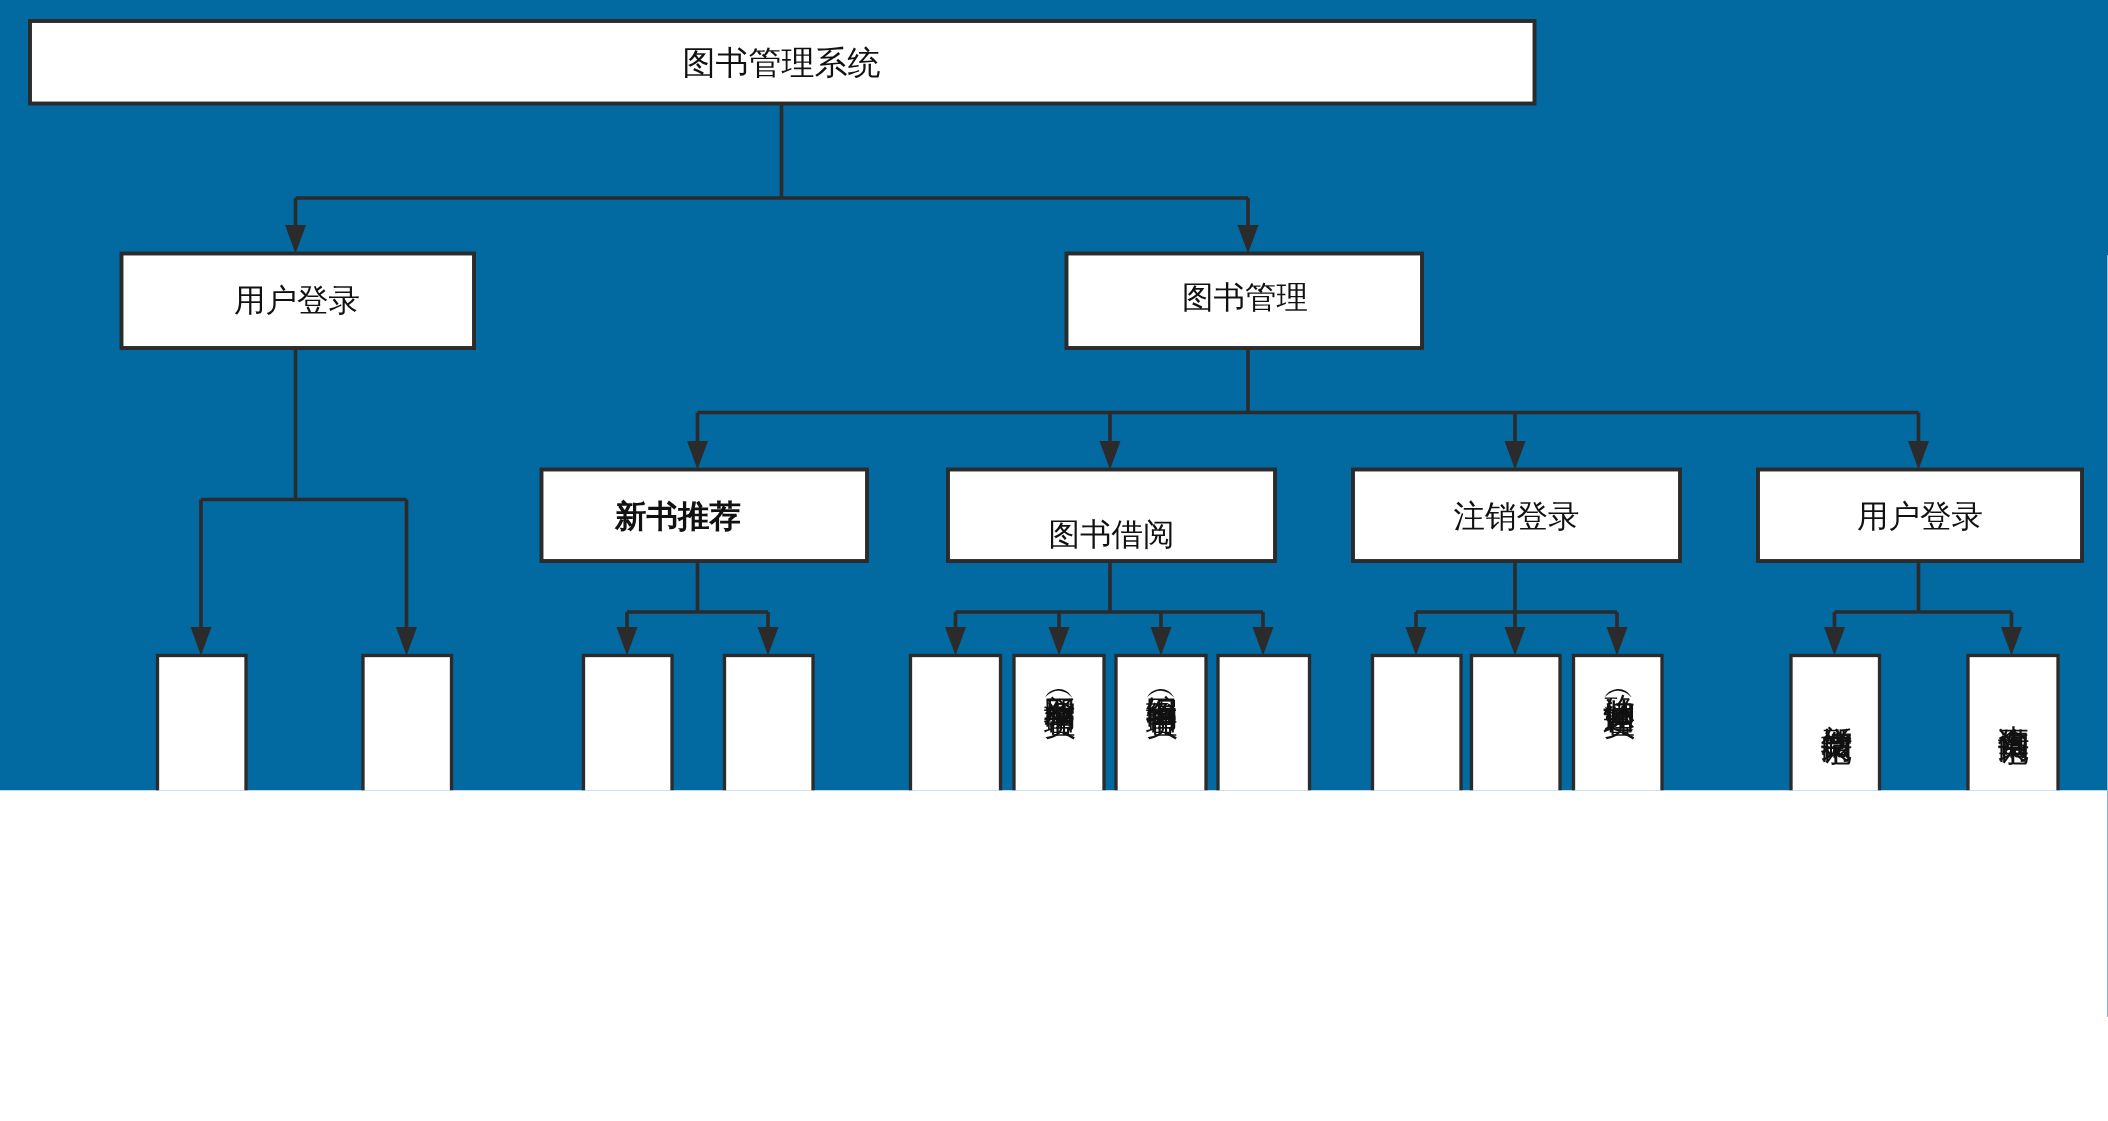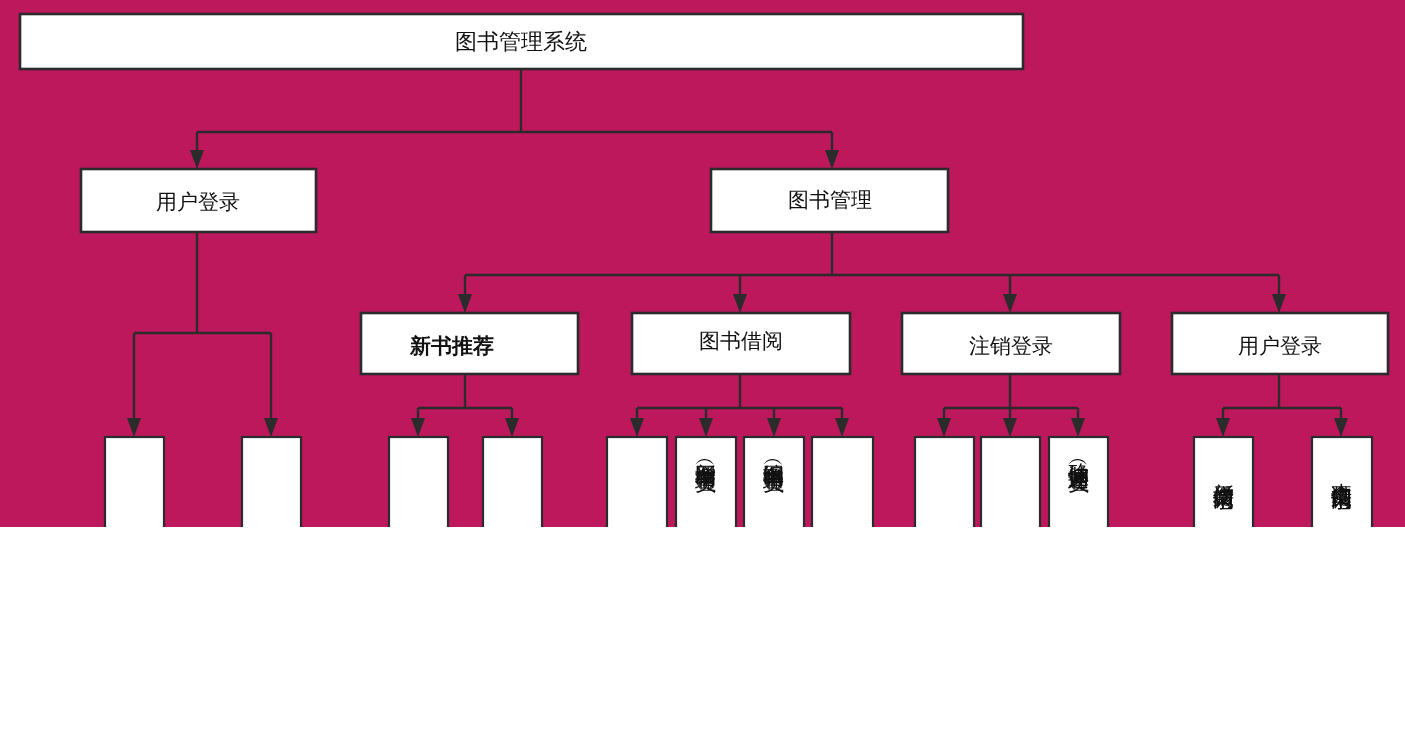--- a/index.html
+++ b/index.html
@@ -8,21 +8,21 @@
     padding: 0;
     background: #ffffff;
   }
   body {
     font-family: "Liberation Sans", "DejaVu Sans", sans-serif;
   }
   #diagram-root {
     position: relative;
     width: 1405px;
     height: 527px;
-    background: #be185d;
+    background: #0369a1;
     overflow: hidden;
   }
   svg.tree-canvas {
     position: absolute;
     left: 0;
     top: 0;
     width: 1405px;
     height: 747px;
     display: block;
   }
@@ -188,21 +188,21 @@
     <rect class="node-rect-thin" x="1194" y="437" width="59" height="297"></rect>
     <rect class="node-rect-thin" x="1312" y="437" width="60" height="297"></rect>
   </svg>
 
   <div class="node-label label-h label-root" style="left:521px; top:42px;">图书管理系统</div>
 
   <div class="node-label label-h" style="left:198px; top:201px;">用户登录</div>
   <div class="node-label label-h" style="left:830px; top:201px;font-family:Liberation Mono, monospace;">图书管理</div>
 
   <div class="node-label label-h" style="left:452px; top:345px;font-weight:bold;">新书推荐</div>
-  <div class="node-label label-h" style="left:741px; top:340px;text-align:right;">图书借阅</div>
+  <div class="node-label label-h" style="left:741px; top:357px;text-align:right;">图书借阅</div>
   <div class="node-label label-h" style="left:1011px; top:345px;">注销登录</div>
   <div class="node-label label-h" style="left:1280px; top:345px;">用户登录</div>
 
   <div class="node-label label-v" style="left:135px; top:518px;">用户登录</div>
   <div class="node-label label-v" style="left:272px; top:518px;">注销登录</div>
 
   <div class="node-label label-v" style="left:419px; top:518px;">查询图书</div>
   <div class="node-label label-v" style="left:513px; top:518px;">借阅图书</div>
 
   <div class="node-label label-v" style="left:637px; top:518px;">查询图书</div>

